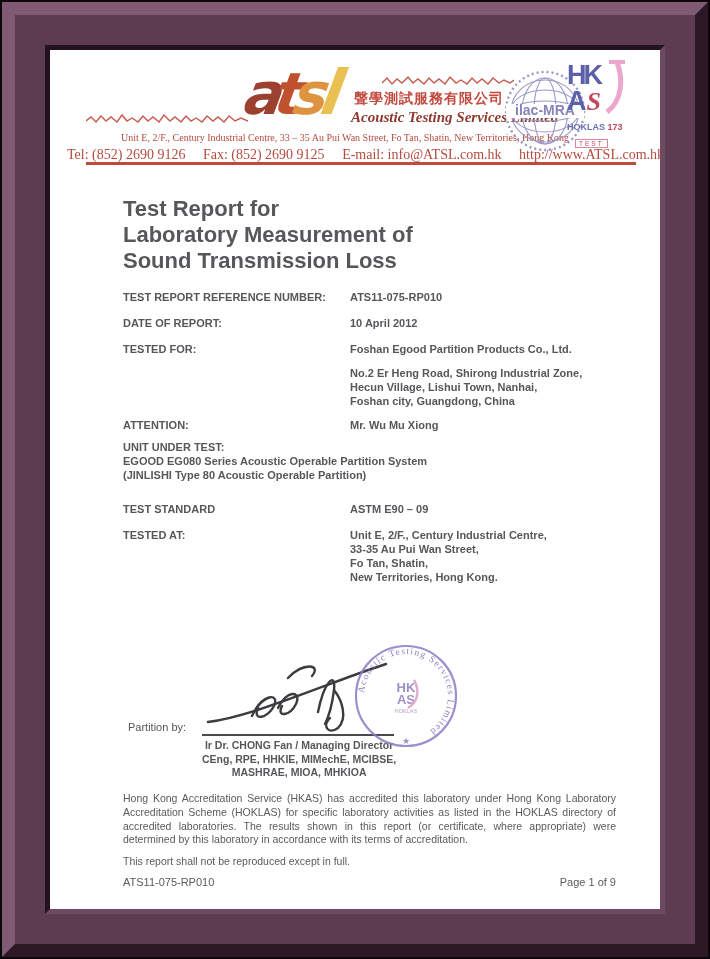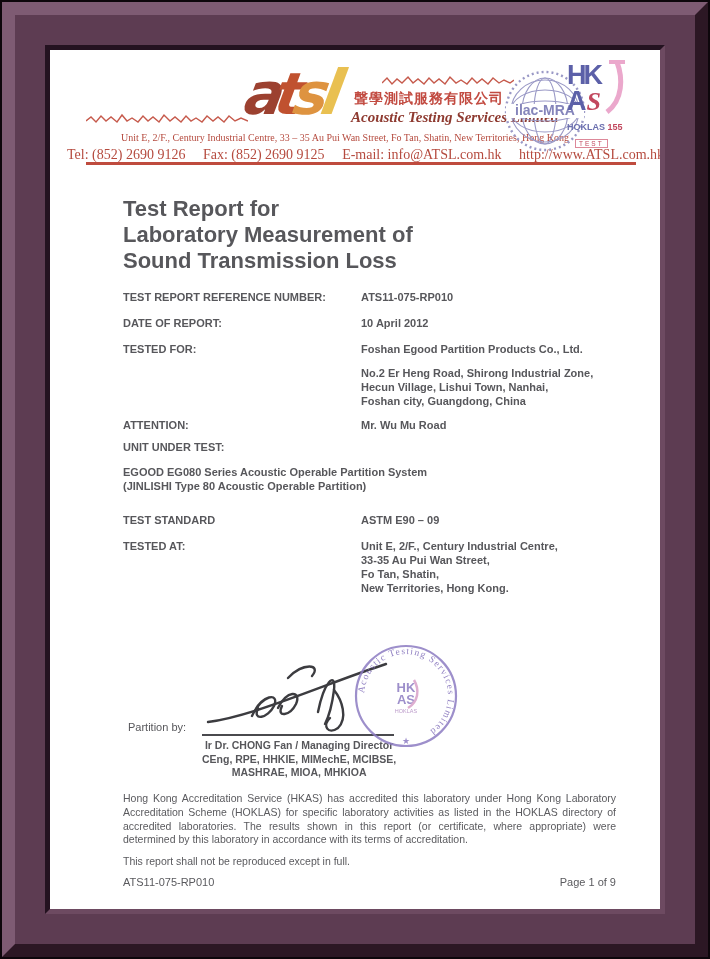--- a/index.html
+++ b/index.html
@@ -47,21 +47,21 @@
   .hkas-test { margin-top:1px; margin-left:8px; font-size:6.5px; color:#c2485e; letter-spacing:2px;
     border:0.5px solid #d89; display:inline-block; padding:0 3px; }
 
   
   .title { position:absolute; left:73px; top:146px; font-size:22px; font-weight:bold;
     color:#57575b; line-height:26px; }
 
   
   .fields { position:absolute; left:73px; right:44px; top:240px; font-size:11px; font-weight:bold;
     color:#57575b; line-height:14px; }
-  .frow { display:flex;gap:11px; }
+  .frow { display:flex; }
   .lbl { width:227px; flex-shrink:0; }
   .val { flex:1; }
   .pre { white-space:pre-line; }
   .just { text-align:justify; }
   .mt12 { margin-top:12px; } .mt10 { margin-top:10px; } .mt8 { margin-top:8px;flex-direction:column; } .mt32 { margin-top:20px; }
 
   
   .sig-svg { position:absolute; left:150px; top:606px; }
   .sig-line { position:absolute; left:152px; top:684px; width:192px; border-top:2px solid #4a4a4e; }
   .approved-by { position:absolute; left:78px; top:671px; font-size:11px; color:#57575b; }
@@ -118,21 +118,21 @@
 
     <div class="hkas-logo">
       <div class="hkas-hk">HK</div>
       <div>
         <span class="hkas-a">A</span><span class="hkas-s">S</span>
       </div>
       <svg class="hkas-swoosh" width="34" height="62" viewBox="0 0 34 62">
         <path d="M 24,2 C 30,18 30,40 14,52" fill="none" stroke="#eba8cc" stroke-width="5"></path>
         <path d="M 16,2 L 32,2" fill="none" stroke="#eba8cc" stroke-width="4"></path>
       </svg>
-      <div class="hkas-hoklas"><span>HOKLAS </span><b>155</b></div>
+      <div class="hkas-hoklas"><span>HOKLAS </span><b>173</b></div>
       <div class="hkas-test">TEST</div>
     </div>
 
     <div class="title">
       <div>Test Report for</div>
       <div>Laboratory Measurement of</div>
       <div>Sound Transmission Loss</div>
     </div>
 
     <div class="fields">
@@ -149,21 +149,21 @@
         <div class="val">Foshan Egood Partition Products Co., Ltd.</div>
       </div>
       <div class="frow mt10">
         <div class="lbl"></div>
         <div class="val pre just">No.2 Er Heng Road, Shirong Industrial Zone,
 Hecun Village, Lishui Town, Nanhai,
 Foshan city, Guangdong, China</div>
       </div>
       <div class="frow mt10">
         <div class="lbl">ATTENTION:</div>
-        <div class="val">Mr. Wu Mu Road</div>
+        <div class="val">Mr. Wu Mu Xiong</div>
       </div>
       <div class="frow mt8">
         <div class="lbl">UNIT UNDER TEST:</div>
         <div class="val">
           <div class="just">EGOOD EG080 Series Acoustic Operable Partition System</div>
           <div class="just">(JINLISHI Type 80 Acoustic Operable Partition)</div>
         </div>
       </div>
       <div class="frow mt32">
         <div class="lbl">TEST STANDARD</div>

